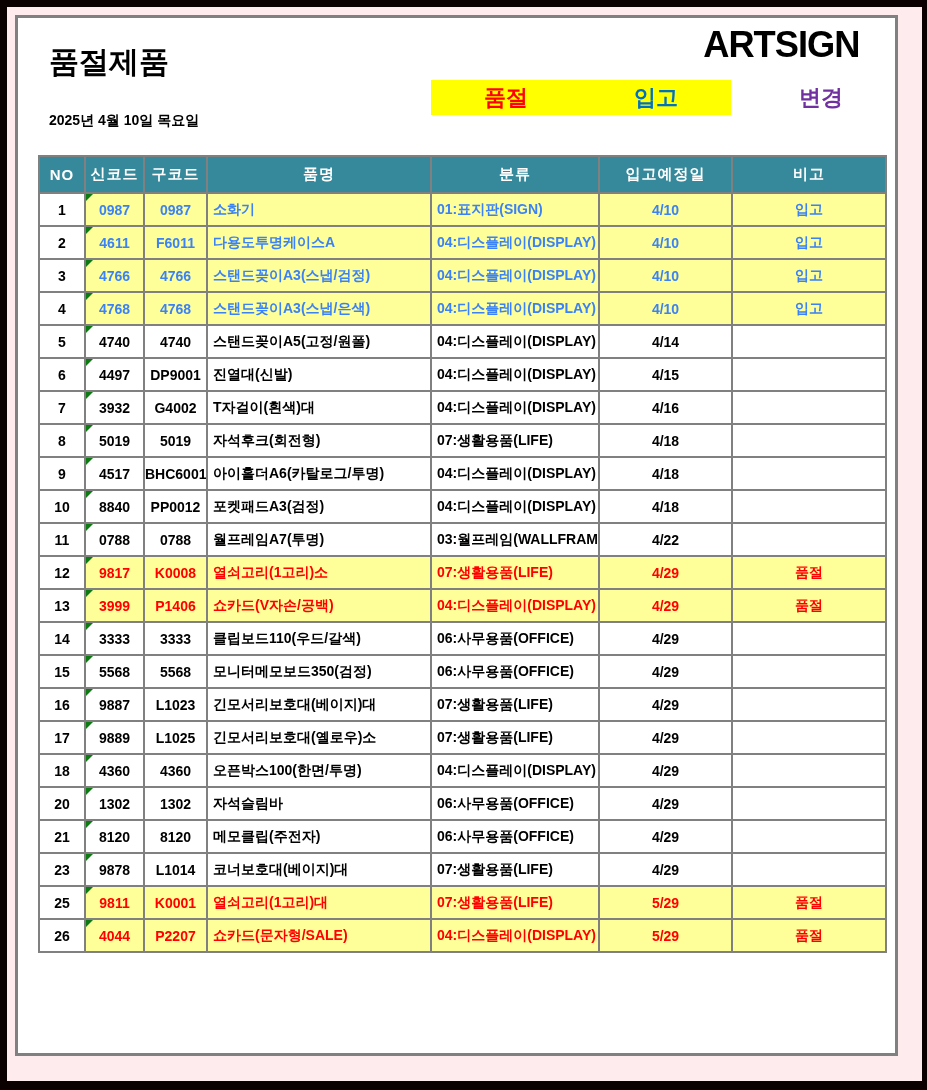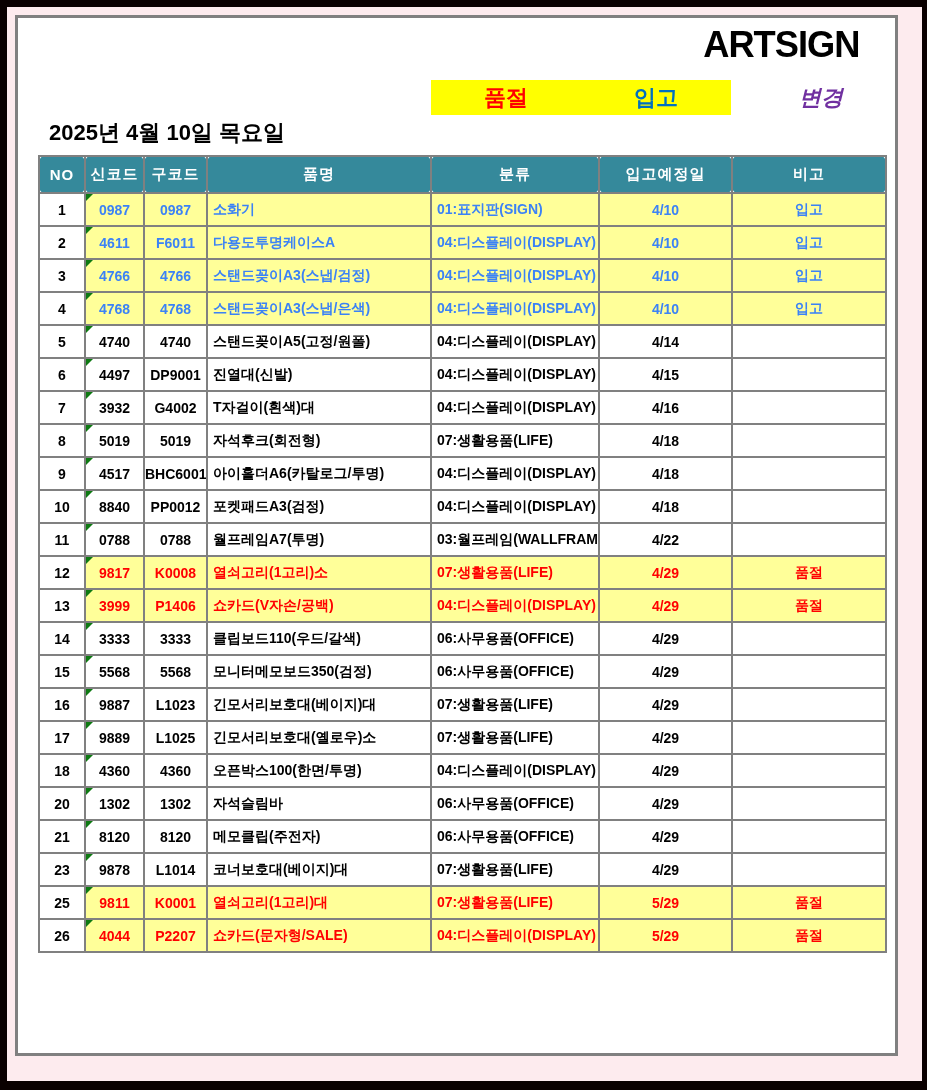--- a/index.html
+++ b/index.html
@@ -31,39 +31,39 @@
   .legend-banner {
     position:absolute; left:413px; top:62px; width:300px; height:35px;
     background:#ffff00; display:flex; align-items:center;
   }
   .legend-half { flex:1; text-align:center; font-size:22px; font-weight:bold; }
   .legend-soldout { color:#ff0000; }
   .legend-arrival { color:#0070c0; }
   .legend-change {
     position:absolute; left:713px; top:62px; width:180px; height:35px;
     display:flex; align-items:center; justify-content:center;
-    font-size:22px; font-weight:bold; color:#7030a0;font-style:italic;
+    font-size:22px; font-weight:bold; color:#7030a0;
   }
   .report-date {
-    position:absolute; left:31px; top:100px;
-    font-size:22px; font-weight:bold; color:#000;
+    position:absolute; left:31px; top:94px;
+    font-size:14px; font-weight:bold; color:#000;
   }
   table.products {
     position:absolute; left:20px; top:137px;
     width:847px; border-collapse:collapse; table-layout:fixed;
     border:2px solid #777777;
   }
   table.products th, table.products td {
     border:2px solid #808080;
     font-size:14px; font-weight:bold;
     overflow:hidden; white-space:nowrap;
   }
   table.products th {
     background:#35899b; color:#ffffff; height:37px;
-    font-size:15px; letter-spacing:1px;border-radius:6px;
+    font-size:15px; letter-spacing:1px;
   }
   table.products td { height:33px; background:#ffffff; color:#000; }
   td.c-center { text-align:center; }
   td.c-left { text-align:left; padding-left:5px; }
   tr.status-arrival td { background:#ffff99; color:#3b82f6; }
   tr.status-soldout td { background:#ffff99; color:#ff0000; }
   tr.status-arrival td.cell-no,
   tr.status-soldout td.cell-no { background:#ffffff; color:#000; }
   td.cell-new-code { position:relative; }
   .tri {
@@ -71,20 +71,21 @@
     border-top:7px solid #0e7a12; border-right:7px solid transparent;
   }
 </style>
 </head>
 <body>
 
 <div class="pink-bg"></div>
 
 <div class="card">
 
+  <div class="page-title">품절제품</div>
 
   <div class="logo">ARTSIGN</div>
 
   <div class="legend-banner">
     <div class="legend-half legend-soldout">품절</div>
     <div class="legend-half legend-arrival">입고</div>
   </div>
   <div class="legend-change">변경</div>
 
   <div class="report-date">2025년 4월 10일 목요일</div>

